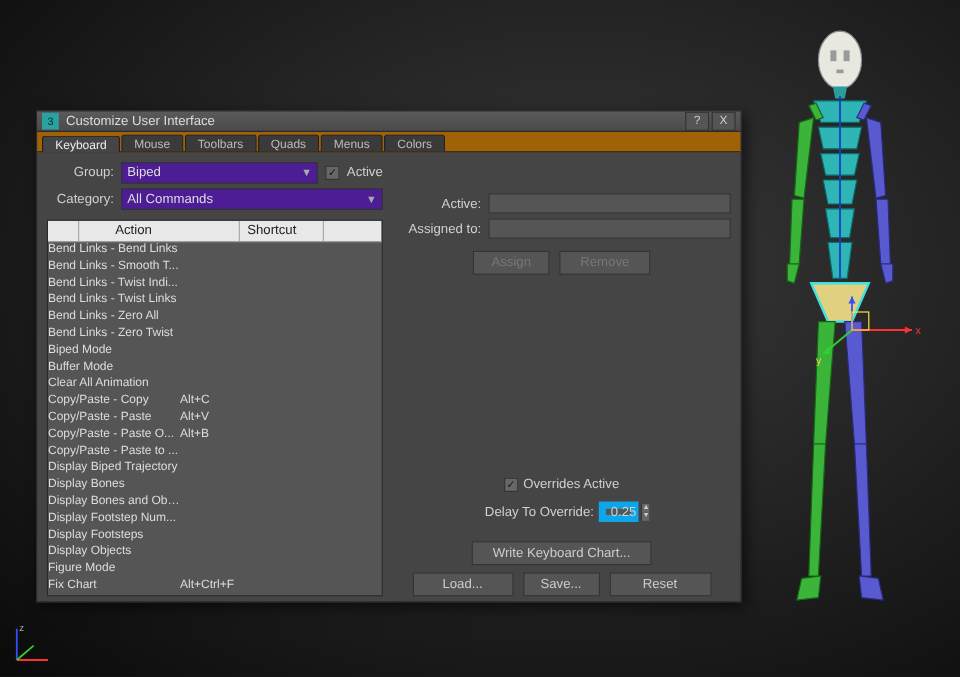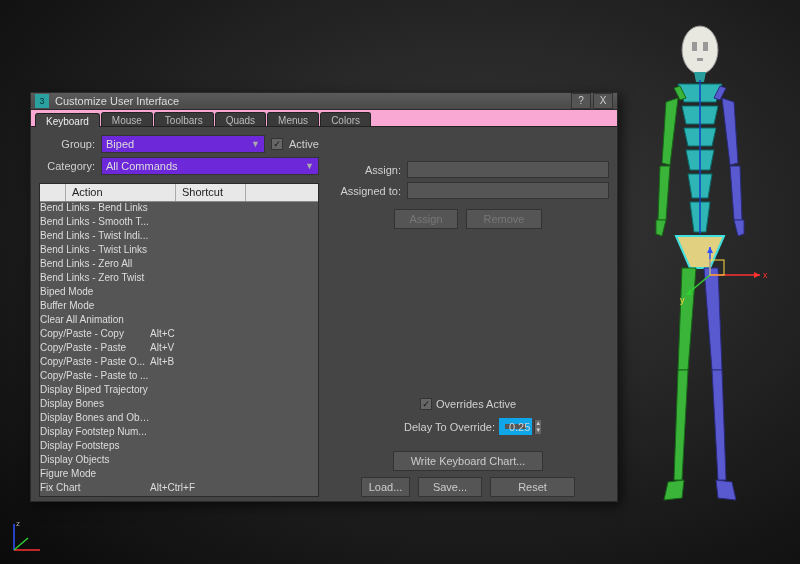--- a/index.html
+++ b/index.html
@@ -51,21 +51,21 @@
   }
   .title-text { flex: 1; font-size: 11px; color: #ddd; }
   .title-btn {
     width: 20px; height: 16px;
     background: #555; border: 1px solid #333;
     margin-left: 2px; text-align: center; line-height: 14px;
     color: #ccc; font-size: 10px; cursor: pointer;
   }
   .tabs {
     display: flex; height: 20px;
-    background: #f9a8d4;
+    background: #a16207;
     border-bottom: 1px solid #222;
     padding-left: 4px; padding-top: 2px;
   }
   .tab {
     padding: 2px 10px 0 10px;
     font-size: 10px;
     background: #3a3a3a;
     border: 1px solid #222; border-bottom: none;
     margin-right: 1px;
     color: #bbb; cursor: pointer;
@@ -77,21 +77,21 @@
   }
   .content {
     flex: 1; display: flex; padding: 8px 8px 10px 8px; gap: 8px;
   }
   .left-col { width: 280px; display: flex; flex-direction: column; gap: 4px; }
   .right-col { flex: 1; display: flex; flex-direction: column; }
   .form-row { display: flex; align-items: center; gap: 6px; }
   .form-row label { width: 56px; text-align: right; font-size: 11px; }
   .dropdown {
     flex: 1; height: 18px;
-    background: #6d28d9;
+    background: #4c1d95;
     border: 1px solid #333;
     color: #ddd; font-size: 11px;
     padding: 0 4px;
     display: flex; align-items: center; justify-content: space-between;
     cursor: pointer;
   }
   .dropdown .arrow { font-size: 9px; color: #aaa; }
   .checkbox {
     width: 12px; height: 12px; background: #666; border: 1px solid #333;
     display: inline-flex; align-items: center; justify-content: center;
@@ -105,21 +105,21 @@
     overflow: hidden;
   }
   .list-header {
     height: 18px; background: #e8e8e8; color: #222;
     display: flex; border-bottom: 1px solid #888;
   }
   .list-header .col {
     padding: 2px 6px; border-right: 1px solid #aaa;
     font-size: 11px;
   }
-  .col-action { width: 110px; }
+  .col-action { width: 110px; margin-left: 24px; }
   .col-shortcut { width: 70px; }
   .list-body {
     flex: 1; overflow-y: auto; overflow-x: hidden;
     background: #555;
   }
   .list-row {
     display: flex; height: 14px;
     font-size: 10px; color: #ddd;
     cursor: pointer;
   }
@@ -342,21 +342,21 @@
             <div class="list-row">
               <div class="ra">Fix Chart</div>
               <div class="rs">Alt+Ctrl+F</div>
             </div>
           </div>
       </div>
     </div>
     <div class="right-col">
       <div style="height:26px"></div>
       <div class="form-row">
-        <label>Assign:</label>
+        <label>Active:</label>
         <div class="text-input"></div>
       </div>
       <div class="form-row" style="margin-top:4px">
         <label>Assigned to:</label>
         <div class="text-input"></div>
       </div>
       <div class="btn-row">
         <div class="btn disabled" style="width:64px">Assign</div>
         <div class="btn disabled" style="width:76px">Remove</div>
       </div>
@@ -372,19 +372,19 @@
           <div class="sp-btns">
               <div>▲</div>
               <div>▼</div>
             </div>
         </div>
       </div>
       <div style="display:flex; justify-content:center; margin-top:8px">
         <div class="btn" style="width:150px">Write Keyboard Chart...</div>
       </div>
       <div class="bottom-btns">
-        <div class="btn" style="width:49px">Load...</div>
+        <div class="btn" style="width:84px">Load...</div>
         <div class="btn" style="width:64px">Save...</div>
         <div class="btn" style="width:85px">Reset</div>
       </div>
     </div>
   </div>
 </div>
 
 </body></html>

